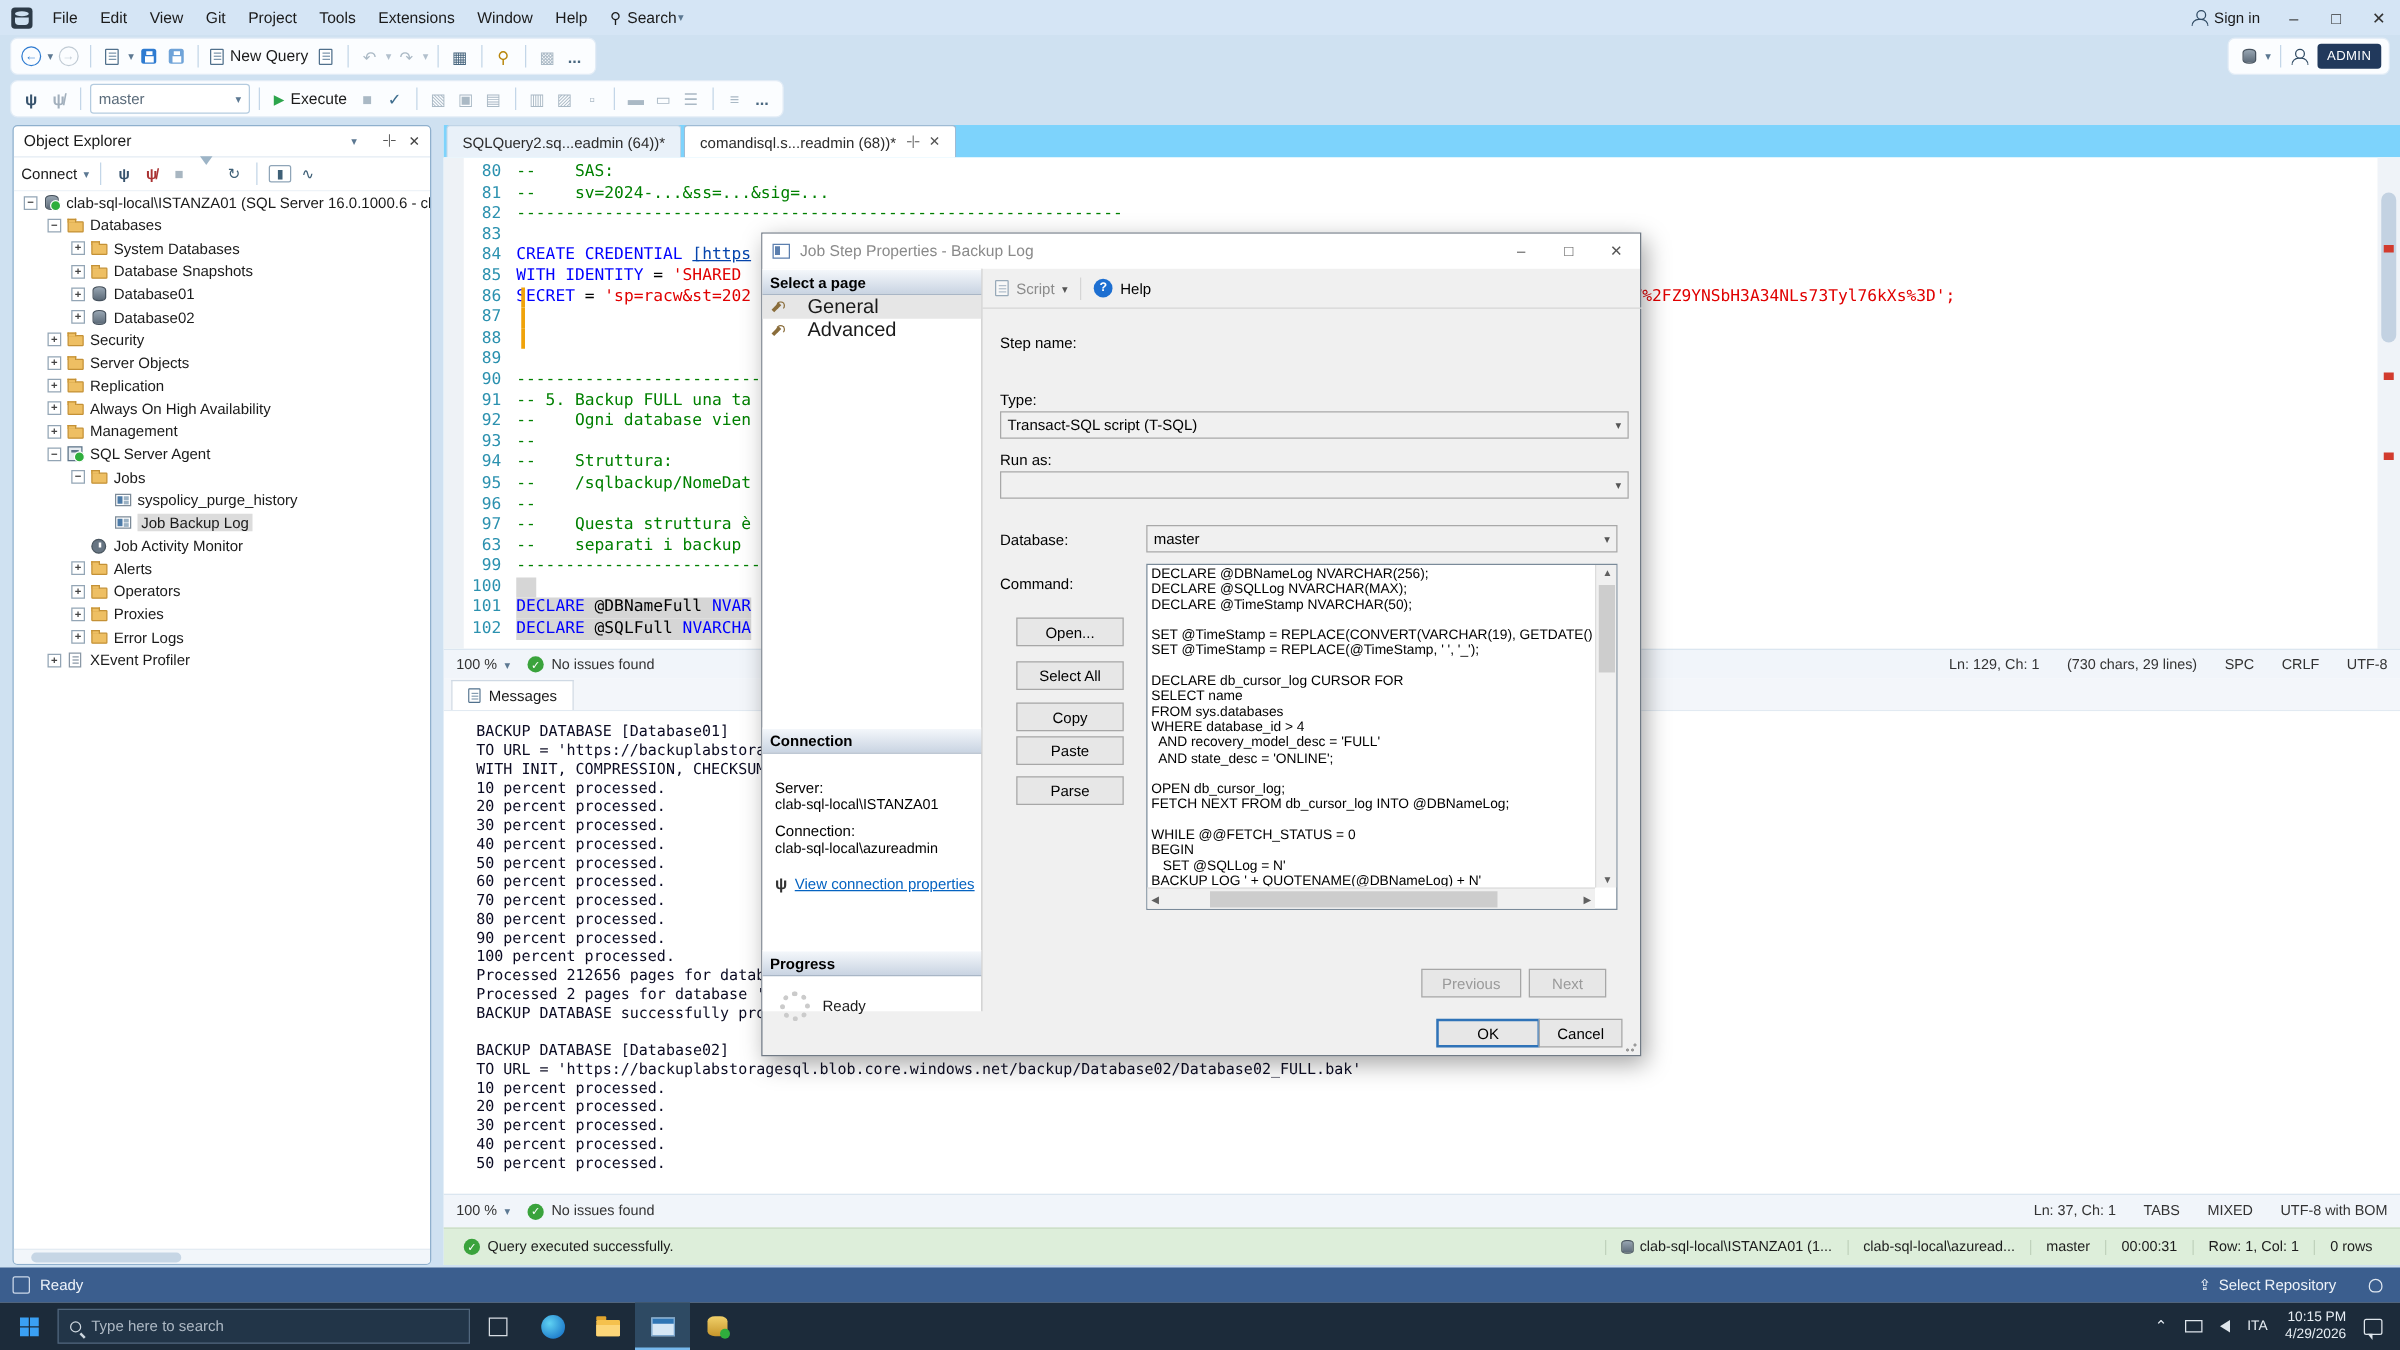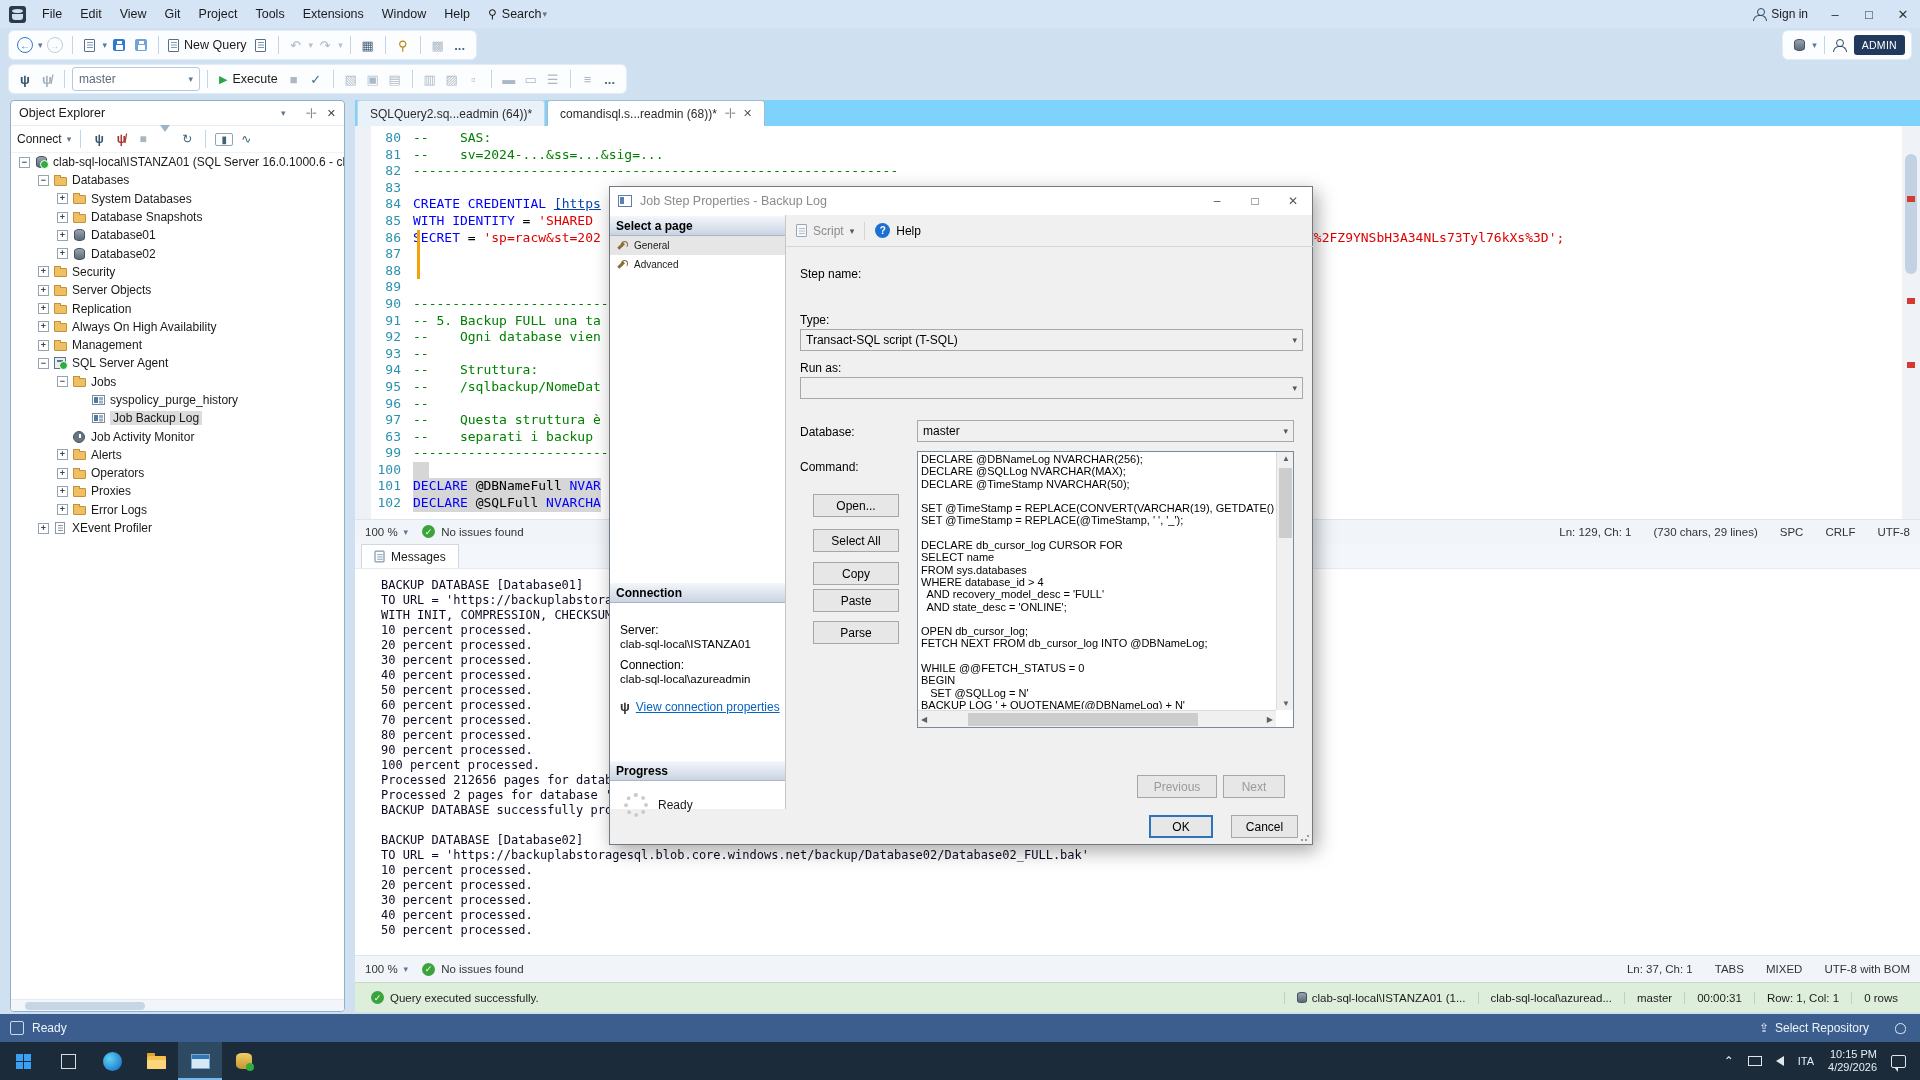--- a/index.html
+++ b/index.html
@@ -120,21 +120,21 @@
   .combubble{width:15px;height:13px;border:1.5px solid #dfe6ec;border-radius:2px;position:relative}
   .combubble::after{content:"";position:absolute;left:2px;bottom:-5px;border-left:4px solid transparent;border-right:0 solid transparent;border-top:5px solid #dfe6ec}
   
   #dlg{left:609px;top:186px;width:704px;height:659px;background:#f0f0f0;border:1px solid #707a85;box-shadow:4px 6px 18px rgba(0,0,0,.35);z-index:50}
   #dlg-title{position:absolute;left:0;top:0;width:100%;height:28px;background:#fff;display:flex;align-items:center;color:#8a8a8a;font-size:12.5px}
   .dlgico{width:14px;height:12px;border:1.5px solid #5c7fae;margin:0 8px;position:relative}
   .dlgico::after{content:"";position:absolute;left:1px;top:1px;width:4px;height:7px;background:#5c7fae}
   .dctl{width:38px;height:28px;display:flex;align-items:center;justify-content:center;color:#555;font-size:12px}
   #dlg-left{position:absolute;left:0;top:28px;width:176px;height:594px;background:#fff;border-right:1px solid #c6c6c6}
   .dhead{height:21px;background:linear-gradient(#f4f7fb,#c9d4e2);border-bottom:1px solid #a9b6c6;border-top:1px solid #fff;font-weight:bold;font-size:12px;display:flex;align-items:center;padding:0 6px;color:#000}
-  .pitem{display:flex;align-items:center;height:19px;padding-left:8px;font-size:10px;gap:6px}
+  .pitem{display:flex;align-items:center;height:19px;padding-left:8px;font-size:16px;gap:18px}
   .pitem.psel{background:#e6e6e6}
   .wrench{width:10px;height:10px;position:relative}
   .wrench::before{content:"";position:absolute;left:1px;bottom:1px;width:8px;height:2.5px;background:#8a6d3b;transform:rotate(-45deg);transform-origin:left bottom}
   .wrench::after{content:"";position:absolute;right:0;top:0;width:5px;height:5px;border:1.8px solid #8a6d3b;border-radius:50%;border-bottom-color:transparent}
   #dlg-right{position:absolute;left:176px;top:28px;width:528px;height:594px}
   #dlg-tools{position:absolute;left:0;top:0;width:100%;height:32px;border-bottom:1px solid #d5d5d5;display:flex;align-items:center;padding:0 10px;gap:6px;color:#8b8b8b}
   .qhelp{width:15px;height:15px;border-radius:50%;background:#1d6fd1;color:#fff;font-size:10px;font-weight:bold;display:flex;align-items:center;justify-content:center}
   .dlab{position:absolute;font-size:12px;color:#000}
   .dtxt{position:absolute;height:21px;background:#fff;border:1px solid #7a8a99;font-size:12px;display:flex;align-items:center;padding:0 5px}
   .ddrop{position:absolute;height:22px;background:#f0f0f0;border:1px solid #a8a8a8;font-size:12px;display:flex;align-items:center;padding:0 5px;color:#000}
@@ -589,20 +589,24 @@
 
   <div class="abs" id="taskbar">
     <div id="startbtn">
         <span class="winlogo">
           <i></i>
           <i></i>
           <i></i>
           <i></i>
         </span>
       </div>
+    <div id="tsearch">
+      <span class="mag"></span>
+      <span>Type here to search</span>
+    </div>
     <div class="tbicon">
         <span class="tv"></span>
       </div>
     <div class="tbicon">
         <span class="edge"></span>
       </div>
     <div class="tbicon">
         <span class="fold"></span>
       </div>
     <div class="tbicon active">
@@ -745,21 +749,21 @@
       </div>
 
       <div class="dbtn dis" style="left:351px;top:560px;width:80px">
           <span>Previous</span>
         </div>
       <div class="dbtn dis" style="left:437px;top:560px;width:62px">
           <span>Next</span>
         </div>
     </div>
 
-    <div class="dbtn okd" style="left:539px;top:628px;width:64px;height:23px">
+    <div class="dbtn okd" style="left:539px;top:628px;width:83px;height:23px">
         <span>OK</span>
       </div>
     <div class="dbtn" style="left:621px;top:628px;width:67px;height:23px">
         <span>Cancel</span>
       </div>
     <div class="grip"></div>
   </div>
 
 </div>
 

